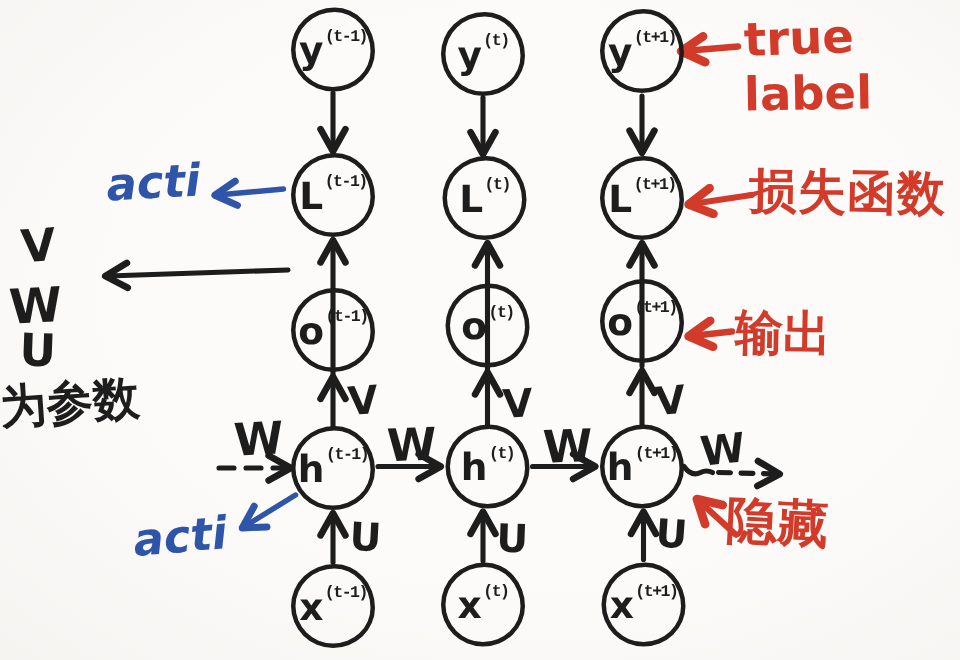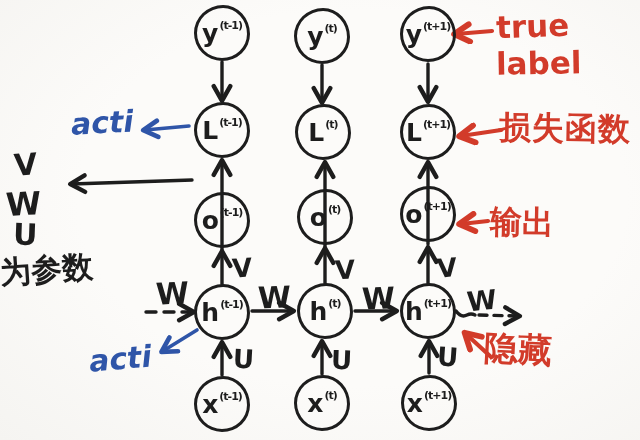--- a/index.html
+++ b/index.html
@@ -17,21 +17,21 @@
   svg.strokes{position:absolute; left:0; top:0; width:640px; height:440px;}
   .node{
     position:absolute; width:56px; height:56px;
     border:3px solid var(--ink);
     border-radius:52% 48% 50% 50% / 50% 52% 48% 50%;
     display:flex; align-items:center; justify-content:center;
     font-weight:bold; font-size:25px; color:var(--ink);
     background:transparent; box-sizing:border-box;
   }
   .node .main{line-height:1;}
-  .node .sup{font-size:11px; font-weight:bold; margin-top:-16px; margin-left:1px; letter-spacing:-1px; white-space:nowrap;}
+  .node .sup{font-size:11px; font-weight:bold; margin-top:-16px; margin-left:1px; letter-spacing:-1px; white-space:nowrap;font-family:Liberation Mono, monospace;}
   .lbl{position:absolute; font-weight:bold; color:var(--ink); line-height:1; white-space:nowrap;}
   .edge{font-size:26px;}
   .blue{color:var(--blue); font-size:30px; font-style:italic;}
   .red{color:var(--red);}
   .legend{font-size:30px;}
 </style>
 </head>
 <body>
 
 <div class="stage">

